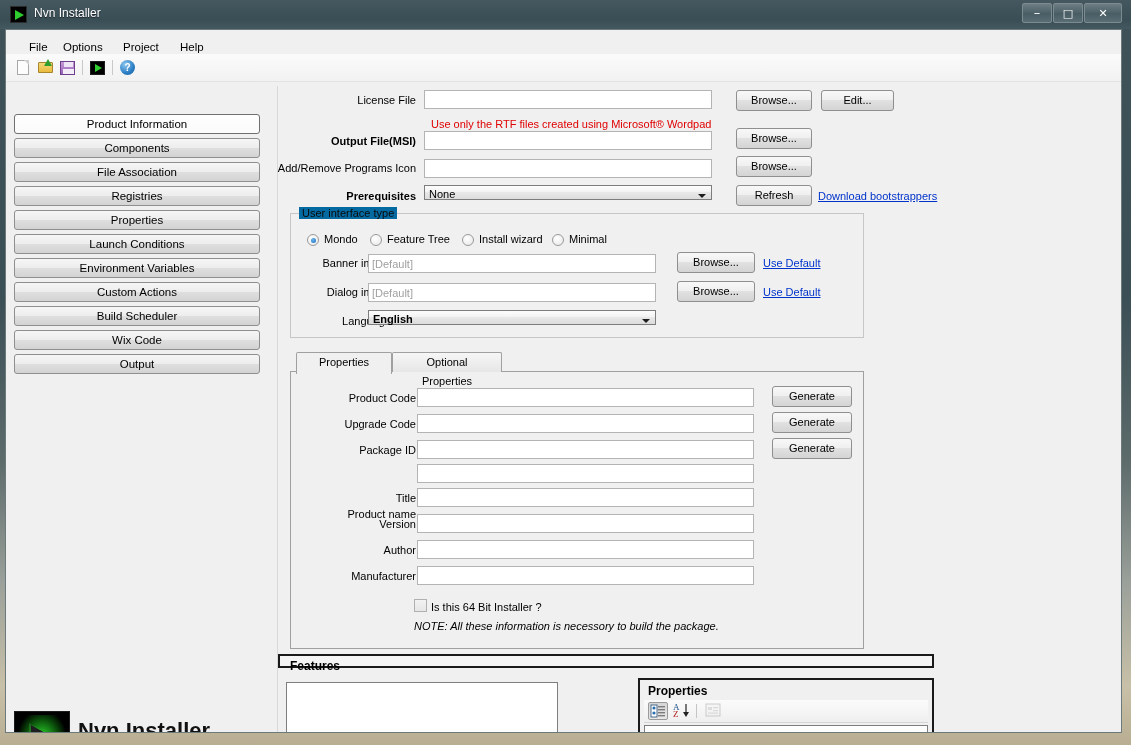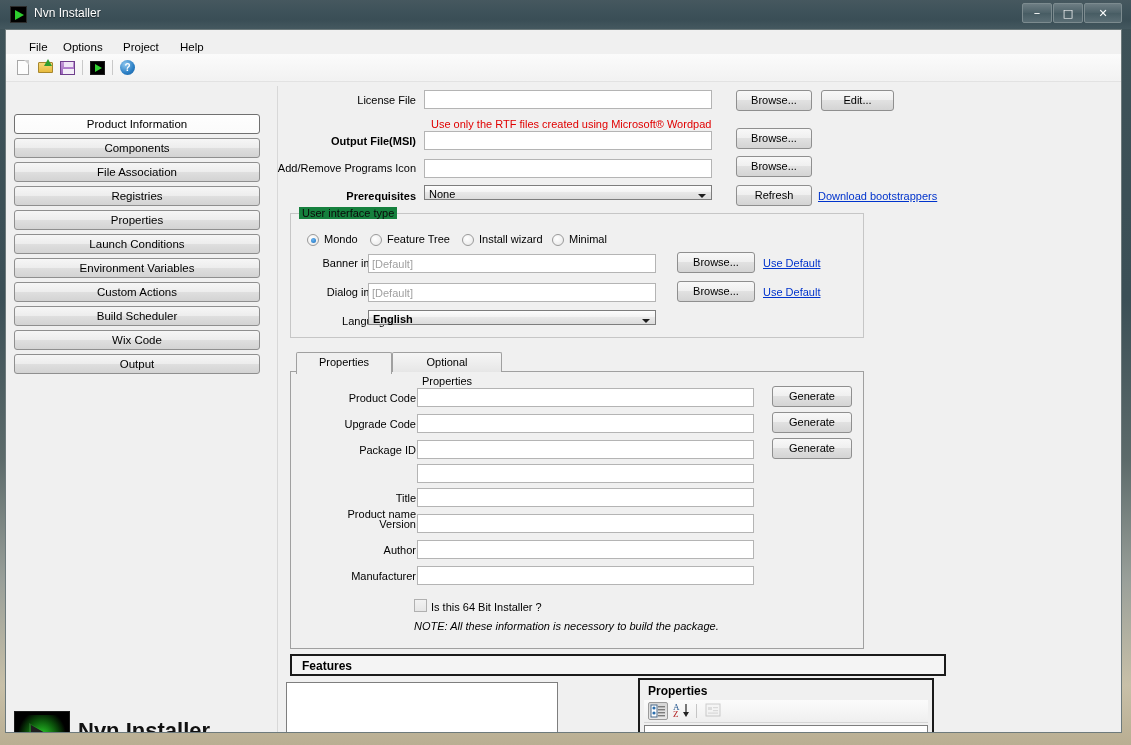--- a/index.html
+++ b/index.html
@@ -125,21 +125,21 @@
     border:1px solid #7d7d7d;box-sizing:border-box;
     font-size:11px;color:#000;padding:2px 0 0 4px;cursor:default;
   }
   .combo .arrow{
     position:absolute;right:5px;top:8px;width:0;height:0;
     border-left:4px solid transparent;border-right:4px solid transparent;border-top:4px solid #1d1d1d;
   }
   .redtext{position:absolute;font-size:11px;color:#e00000;white-space:nowrap;}
   
   .grp{position:absolute;border:1px solid #c6c6c6;box-sizing:border-box;}
-  .grp-title{position:absolute;top:-7px;left:8px;background:#15803d;padding:0 3px;font-size:11px;color:#0a0a0a;}
+  .grp-title{position:absolute;top:-7px;left:8px;background:#0369a1;padding:0 3px;font-size:11px;color:#0a0a0a;}
   
   .radio{position:absolute;cursor:default;white-space:nowrap;font-size:11px;}
   .radio .dot{
     position:absolute;left:0;top:2px;width:12px;height:12px;border-radius:50%;
     background:radial-gradient(circle at 40% 35%,#ffffff 0%,#f0f0f0 60%,#e4e4e4 100%);
     border:1px solid #9a9a9a;box-sizing:border-box;
   }
   .radio.on .dot:after{
     content:"";position:absolute;left:2.5px;top:2.5px;width:5px;height:5px;border-radius:50%;
     background:radial-gradient(circle at 40% 35%,#6ab4f0 0%,#1a6fbd 100%);
@@ -334,21 +334,21 @@
     <div class="lbl" style="left:290px;top:514px;width:120px;">Author</div>
     <input class="txt" style="left: 411px; top: 510px; width: 337px;" value="">
 
     <div class="lbl" style="left:290px;top:540px;width:120px;">Manufacturer</div>
     <input class="txt" style="left: 411px; top: 536px; width: 337px;" value="">
 
     <div class="chk" style="left:408px;top:569px;"></div>
     <div class="lbl" style="left:425px;top:571px;width:200px;text-align:left;">Is this 64 Bit Installer ?</div>
     <div class="lbl" style="left:408px;top:590px;width:420px;text-align:left;font-style:italic;">NOTE: All these information is necessory to build the package.</div>
 
-    <div class="panel-hdr" style="left:272px;top:624px;width:656px;height:22px;margin-left:12px;">Features</div>
+    <div class="panel-hdr" style="left:272px;top:624px;width:656px;height:14px;">Features</div>
     <div class="whitebox" style="left:280px;top:652px;width:272px;height:52px;"></div>
 
     <div class="propbox" style="left:632px;top:648px;width:296px;height:56px;">
       <div class="prop-title">Properties</div>
       <div style="position:absolute;left:4px;top:20px;width:284px;height:22px;background:linear-gradient(180deg,#fbfbfb 0%,#efefef 100%);border-bottom:1px solid #d6d6d6;">
         <div class="ptb-btn pressed" style="left:4px;">
           <svg width="18" height="16" viewBox="0 0 18 16">
             <rect x="2" y="2" width="6" height="12" fill="#fff" stroke="#4a6a8a" stroke-width="1"></rect>
             <circle cx="5" cy="5" r="1.6" fill="#2a6fb0"></circle>
               <circle cx="5" cy="10" r="1.6" fill="#2a6fb0"></circle>

